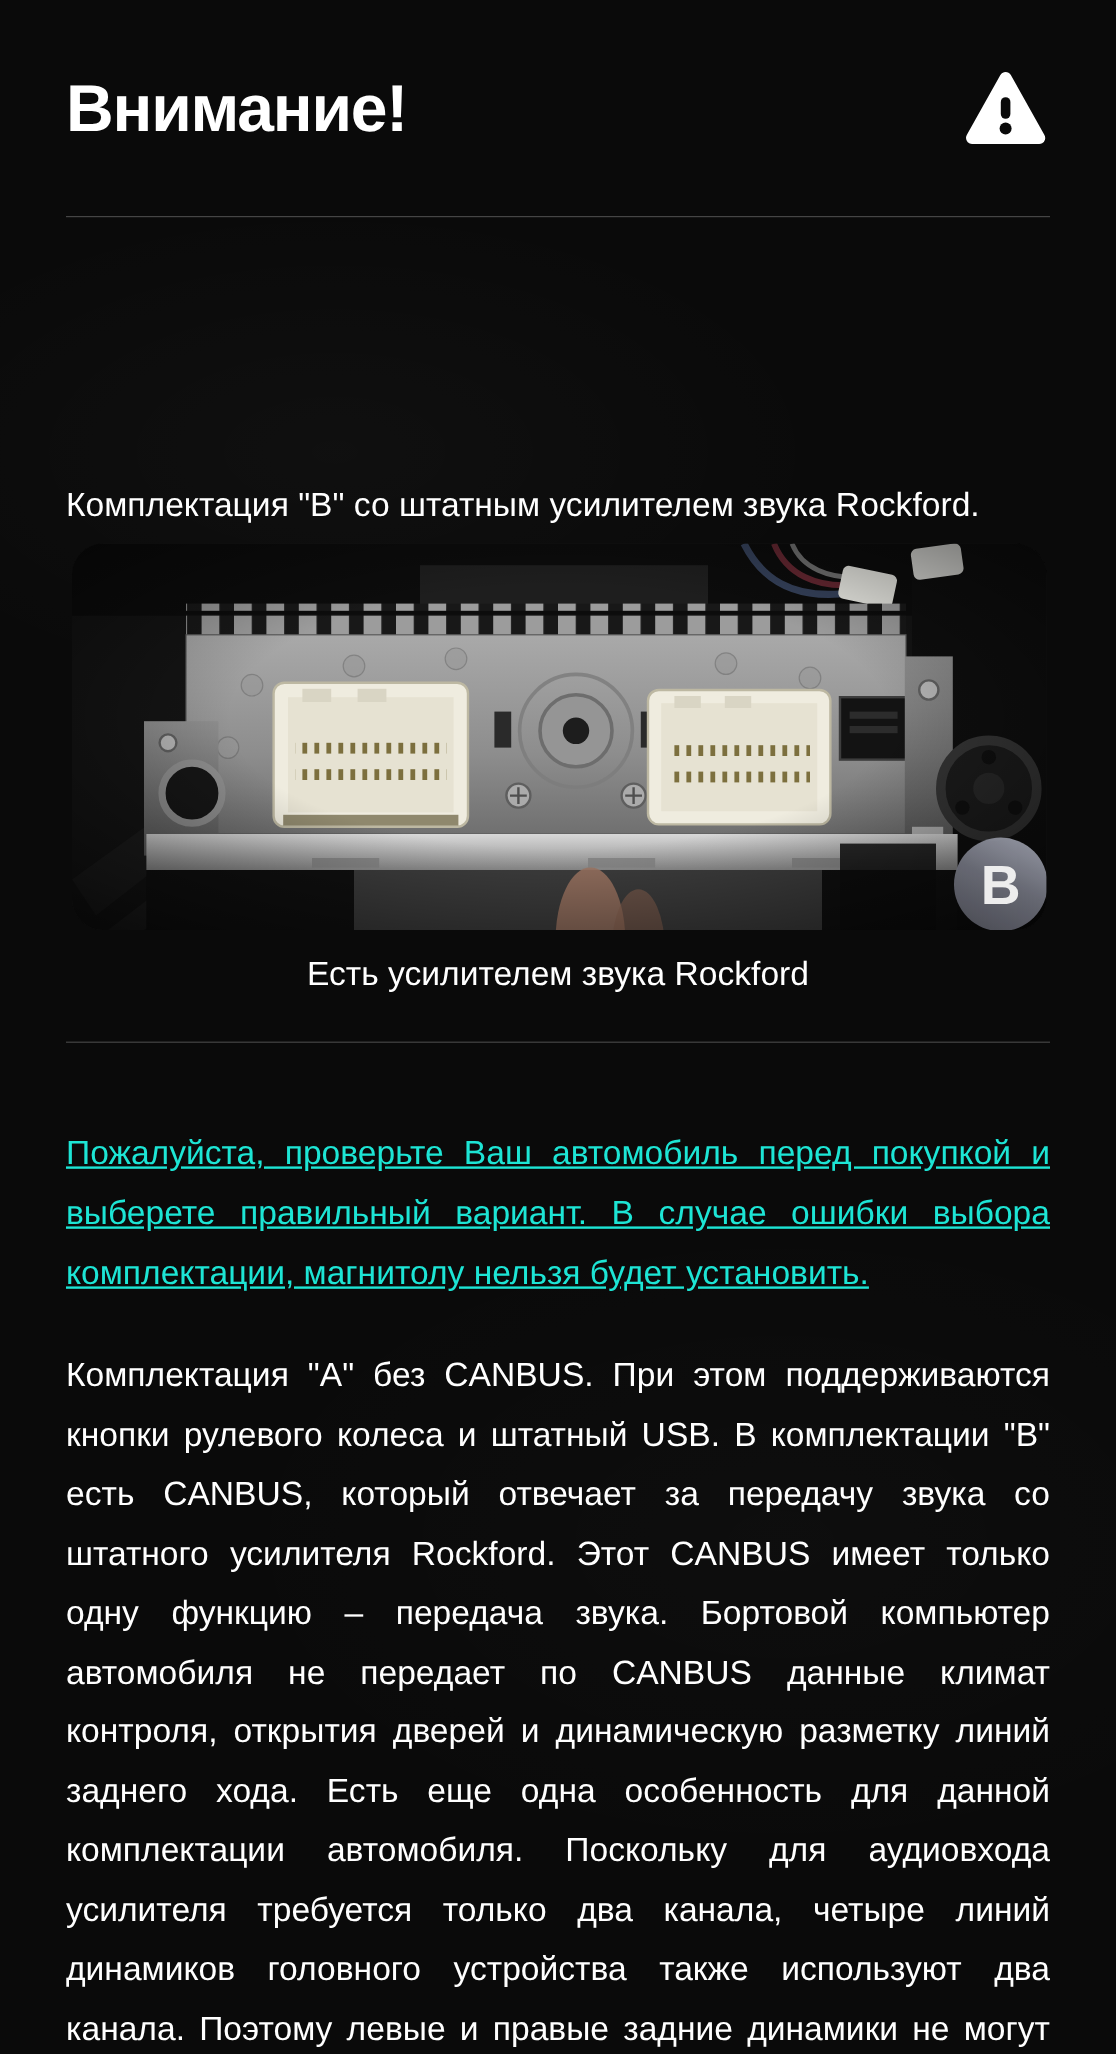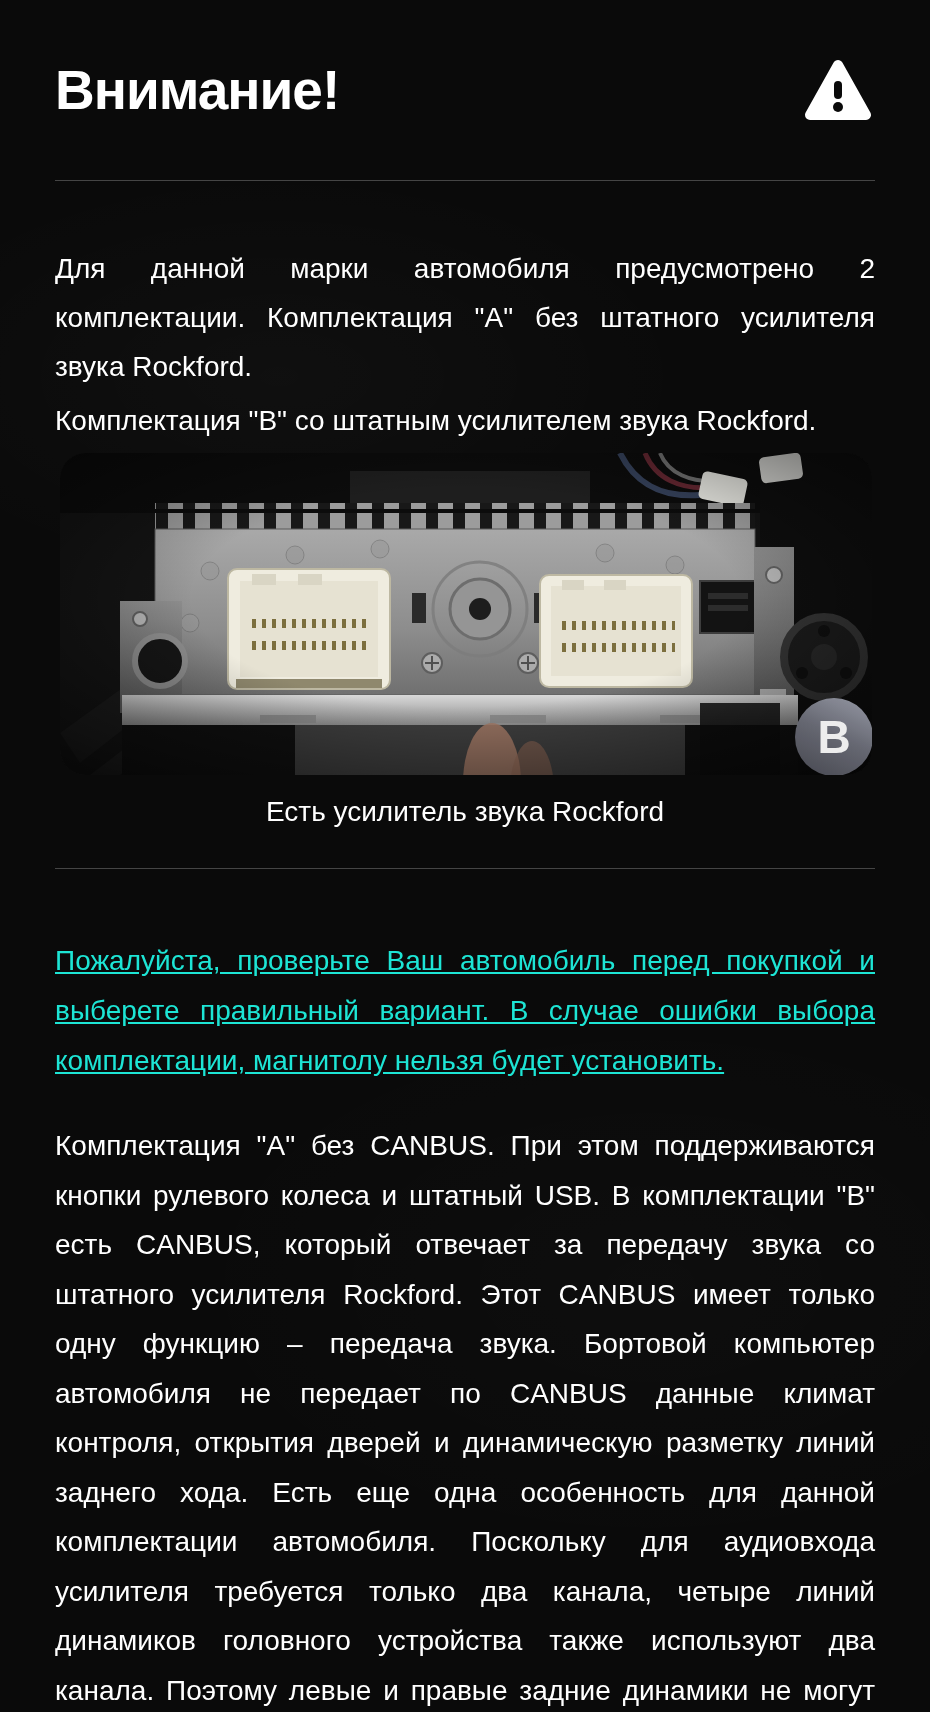--- a/index.html
+++ b/index.html
@@ -116,21 +116,20 @@
   <div class="page-title">Внимание!</div>
 
   <svg class="warn-icon" viewBox="0 0 68 63" aria-hidden="true">
     <path d="M34 6 L62 56 H6 Z" fill="#ffffff" stroke="#ffffff" stroke-width="10" stroke-linejoin="round"></path>
     <rect x="30" y="22" width="8" height="18" rx="4" fill="#0a0a0a"></rect>
     <circle cx="34" cy="48" r="5" fill="#0a0a0a"></circle>
   </svg>
 
   <div class="divider divider-top"></div>
 
-  <p class="body-text intro-a">Для данной марки автомобиля предусмотрено 2 комплектации. Комплектация "A" без штатного усилителя звука Rockford.</p>
 
   <p class="body-text intro-b">Комплектация "B" со штатным усилителем звука Rockford.</p>
 
   <div class="photo">
     <svg viewBox="0 0 812 322" aria-hidden="true">
       <defs>
         <linearGradient id="metal" x1="0" y1="0" x2="0" y2="1">
           <stop offset="0" stop-color="#a9a9a9"></stop>
           <stop offset="0.6" stop-color="#8d8d8d"></stop>
           <stop offset="1" stop-color="#707070"></stop>
@@ -246,21 +245,21 @@
       <rect x="640" y="250" width="80" height="72" fill="#0d0d0d" opacity="0.85"></rect>
 
       <rect x="0" y="0" width="812" height="322" fill="url(#vignette)"></rect>
     </svg>
 
     <div class="badge">
       <span>B</span>
     </div>
   </div>
 
-  <div class="caption">Есть усилитель звука Rockford</div>
+  <div class="caption">Есть усилителем звука Rockford</div>
 
   <div class="divider divider-mid"></div>
 
   <p class="body-text notice">Пожалуйста, проверьте Ваш автомобиль перед покупкой и выберете правильный вариант. В случае ошибки выбора комплектации, магнитолу нельзя будет установить.</p>
 
   <p class="body-text details">Комплектация "A" без CANBUS. При этом поддерживаются кнопки рулевого колеса и штатный USB. В комплектации "B" есть CANBUS, который отвечает за передачу звука со штатного усилителя Rockford. Этот CANBUS имеет только одну функцию – передача звука. Бортовой компьютер автомобиля не передает по CANBUS данные климат контроля, открытия дверей и динамическую разметку линий заднего хода. Есть еще одна особенность для данной комплектации автомобиля. Поскольку для аудиовхода усилителя требуется только два канала, четыре линий динамиков головного устройства также используют два канала. Поэтому левые и правые задние динамики не могут настраиваться в звуковом поле эквалайзера.</p>
 
 </div>
 
 </body></html>

